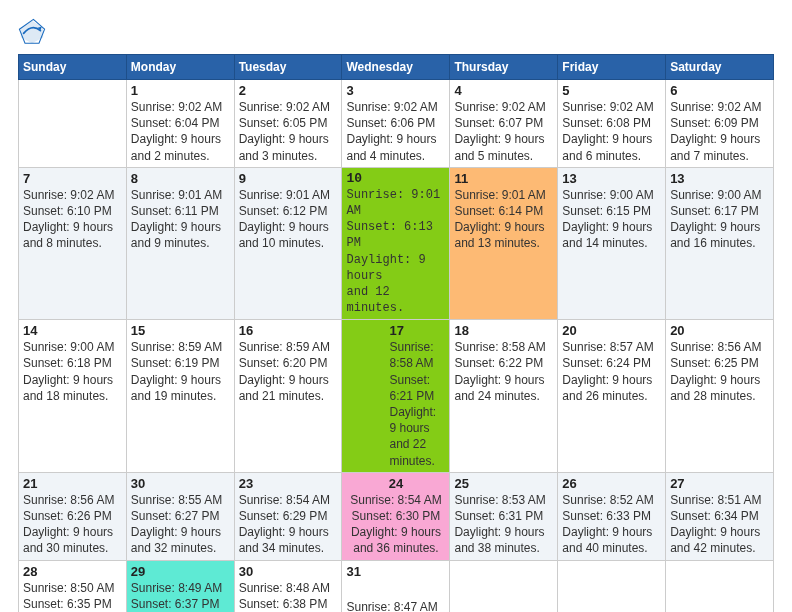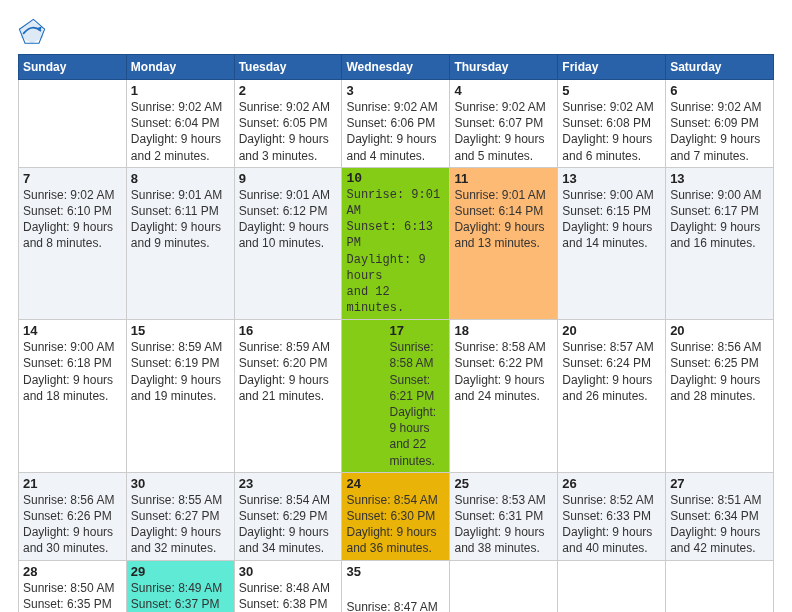--- a/index.html
+++ b/index.html
@@ -304,21 +304,21 @@
 Daylight: 9 hours
 and 32 minutes.</div>
           </td>
           <td style="background-color: rgb(240, 244, 248);">
             <span class="day-number">23</span>
             <div class="day-info" style="white-space: pre-line;">Sunrise: 8:54 AM
 Sunset: 6:29 PM
 Daylight: 9 hours
 and 34 minutes.</div>
           </td>
-          <td style="background-color: #eab308;">
+          <td style="background-color: #f9a8d4; text-align: center;">
             <span class="day-number">24</span>
             <div class="day-info" style="white-space: pre-line;">Sunrise: 8:54 AM
 Sunset: 6:30 PM
 Daylight: 9 hours
 and 36 minutes.</div>
           </td>
           <td style="background-color: rgb(240, 244, 248);">
             <span class="day-number">25</span>
             <div class="day-info" style="white-space: pre-line;">Sunrise: 8:53 AM
 Sunset: 6:31 PM
@@ -356,21 +356,21 @@
 and 47 minutes.</div>
           </td>
           <td style="background-color: rgb(255, 255, 255);">
             <span class="day-number">30</span>
             <div class="day-info" style="white-space: pre-line;">Sunrise: 8:48 AM
 Sunset: 6:38 PM
 Daylight: 9 hours
 and 49 minutes.</div>
           </td>
           <td style="background-color: rgb(255, 255, 255);">
-            <span class="day-number">35</span>
+            <span class="day-number">31</span>
             <div class="day-info" style="white-space: pre-line; margin-top: 20px;">Sunrise: 8:47 AM
 Sunset: 6:39 PM
 Daylight: 9 hours
 and 51 minutes.</div>
           </td>
           <td class="empty-cell"></td>
           <td class="empty-cell"></td>
           <td class="empty-cell"></td>
         </tr>
       </tbody>

